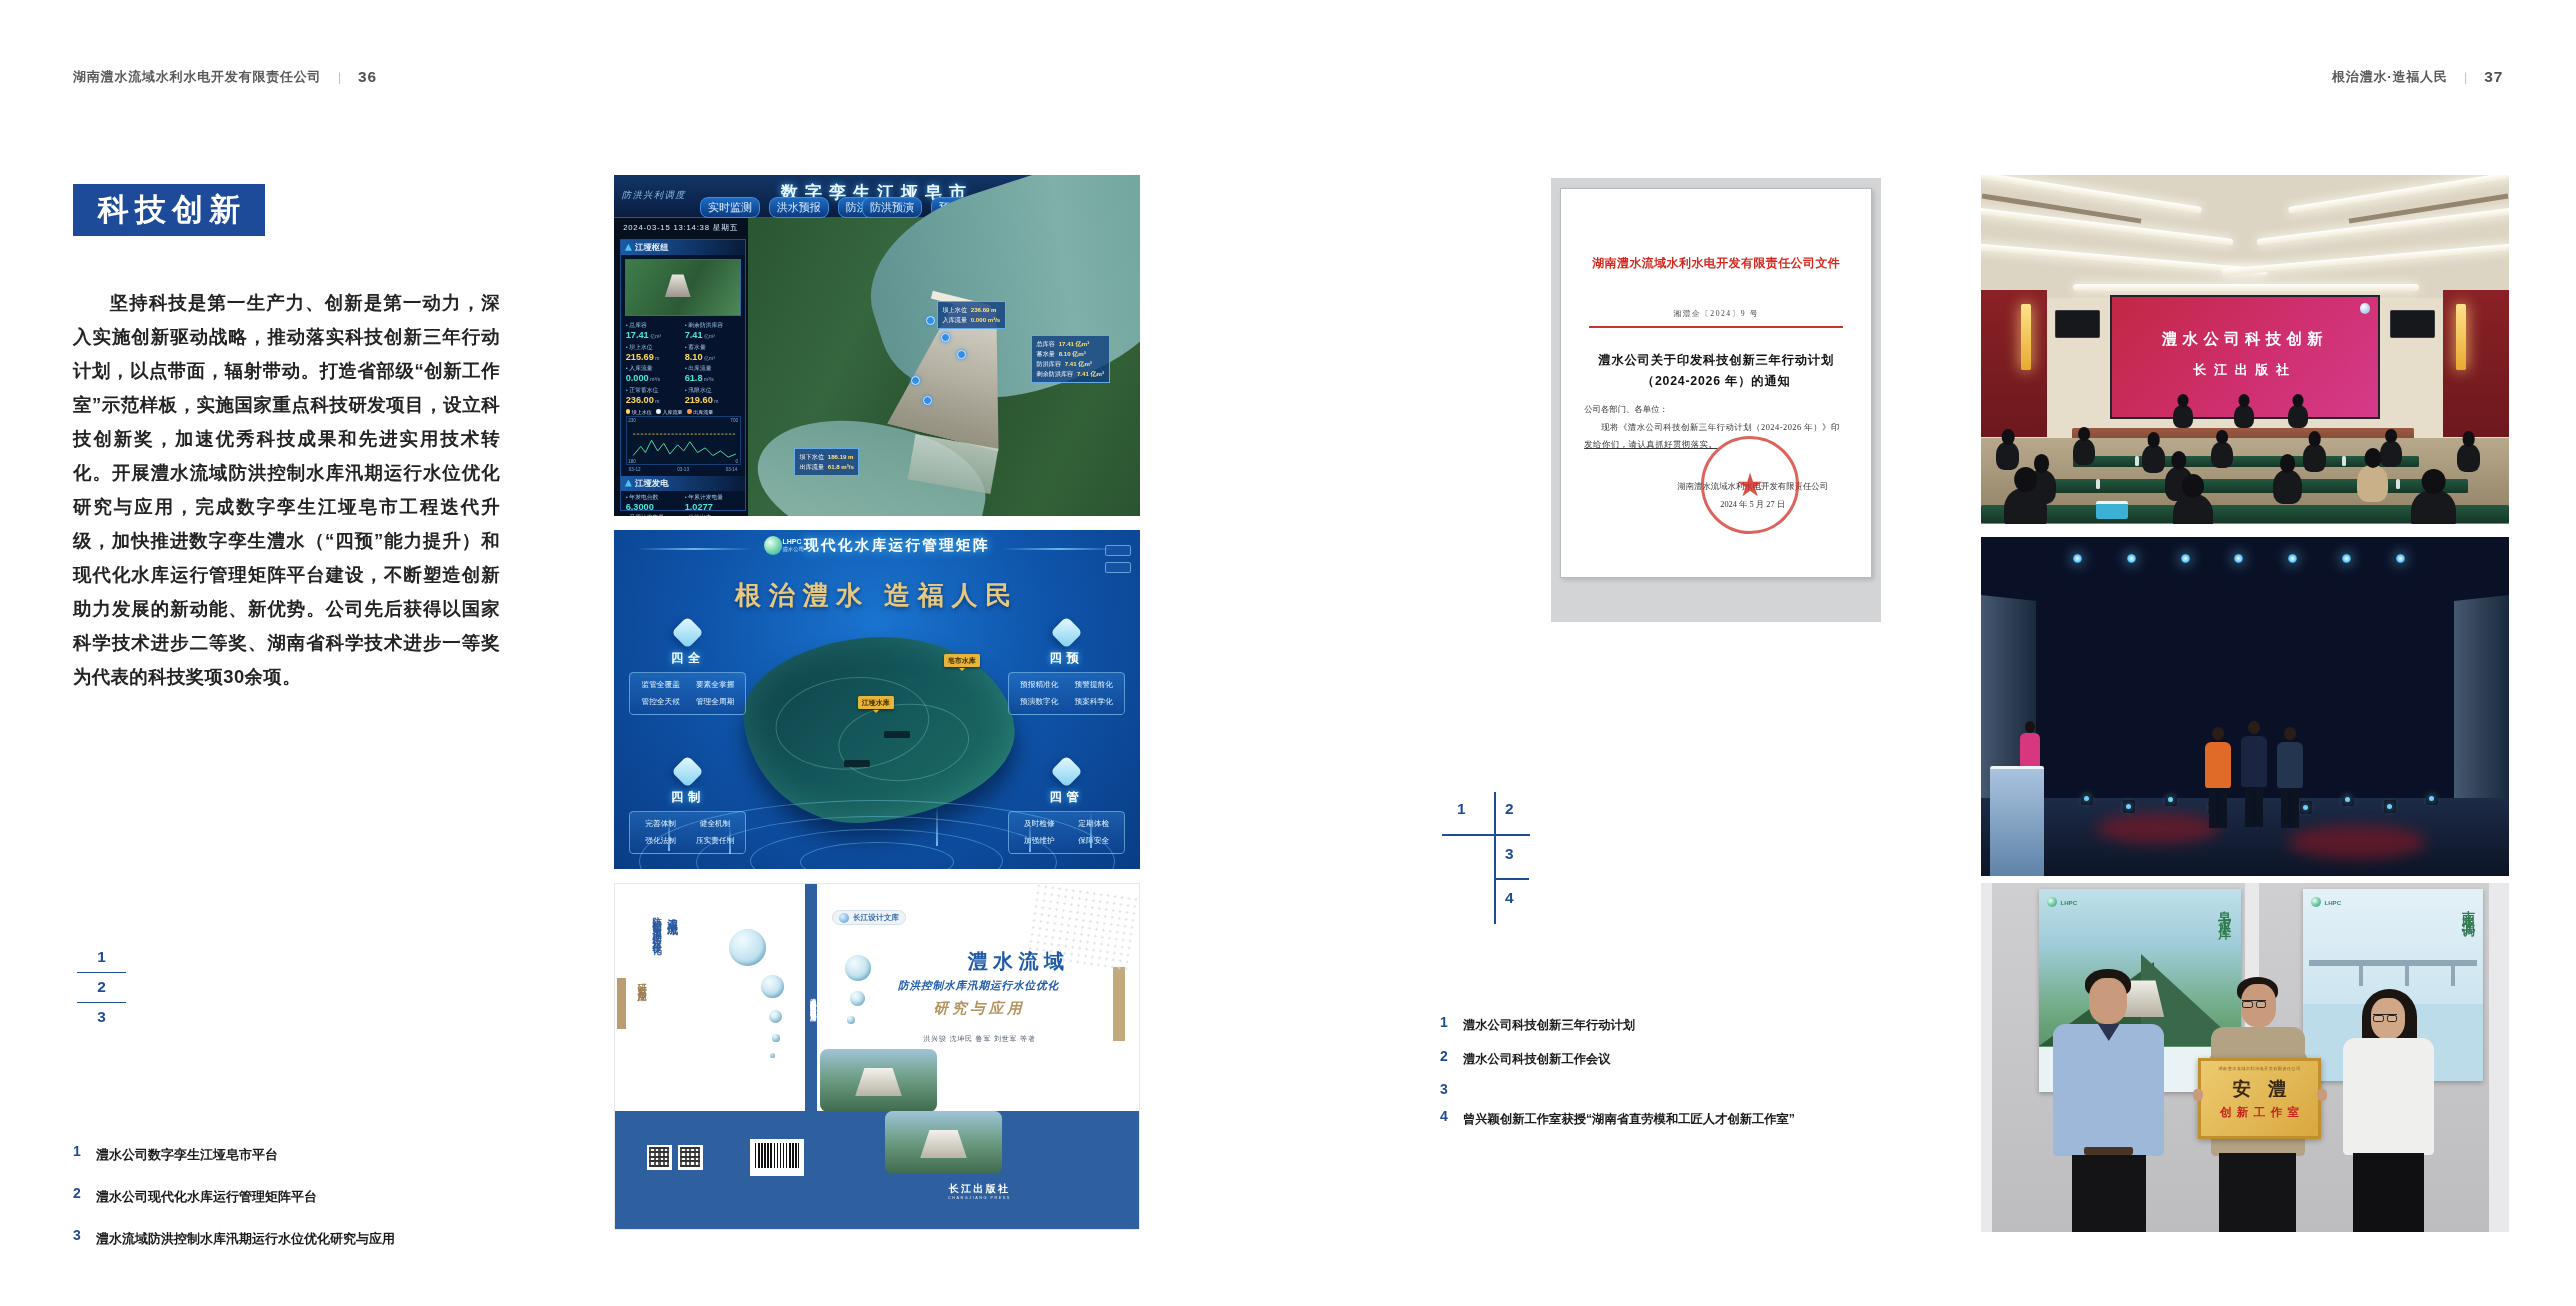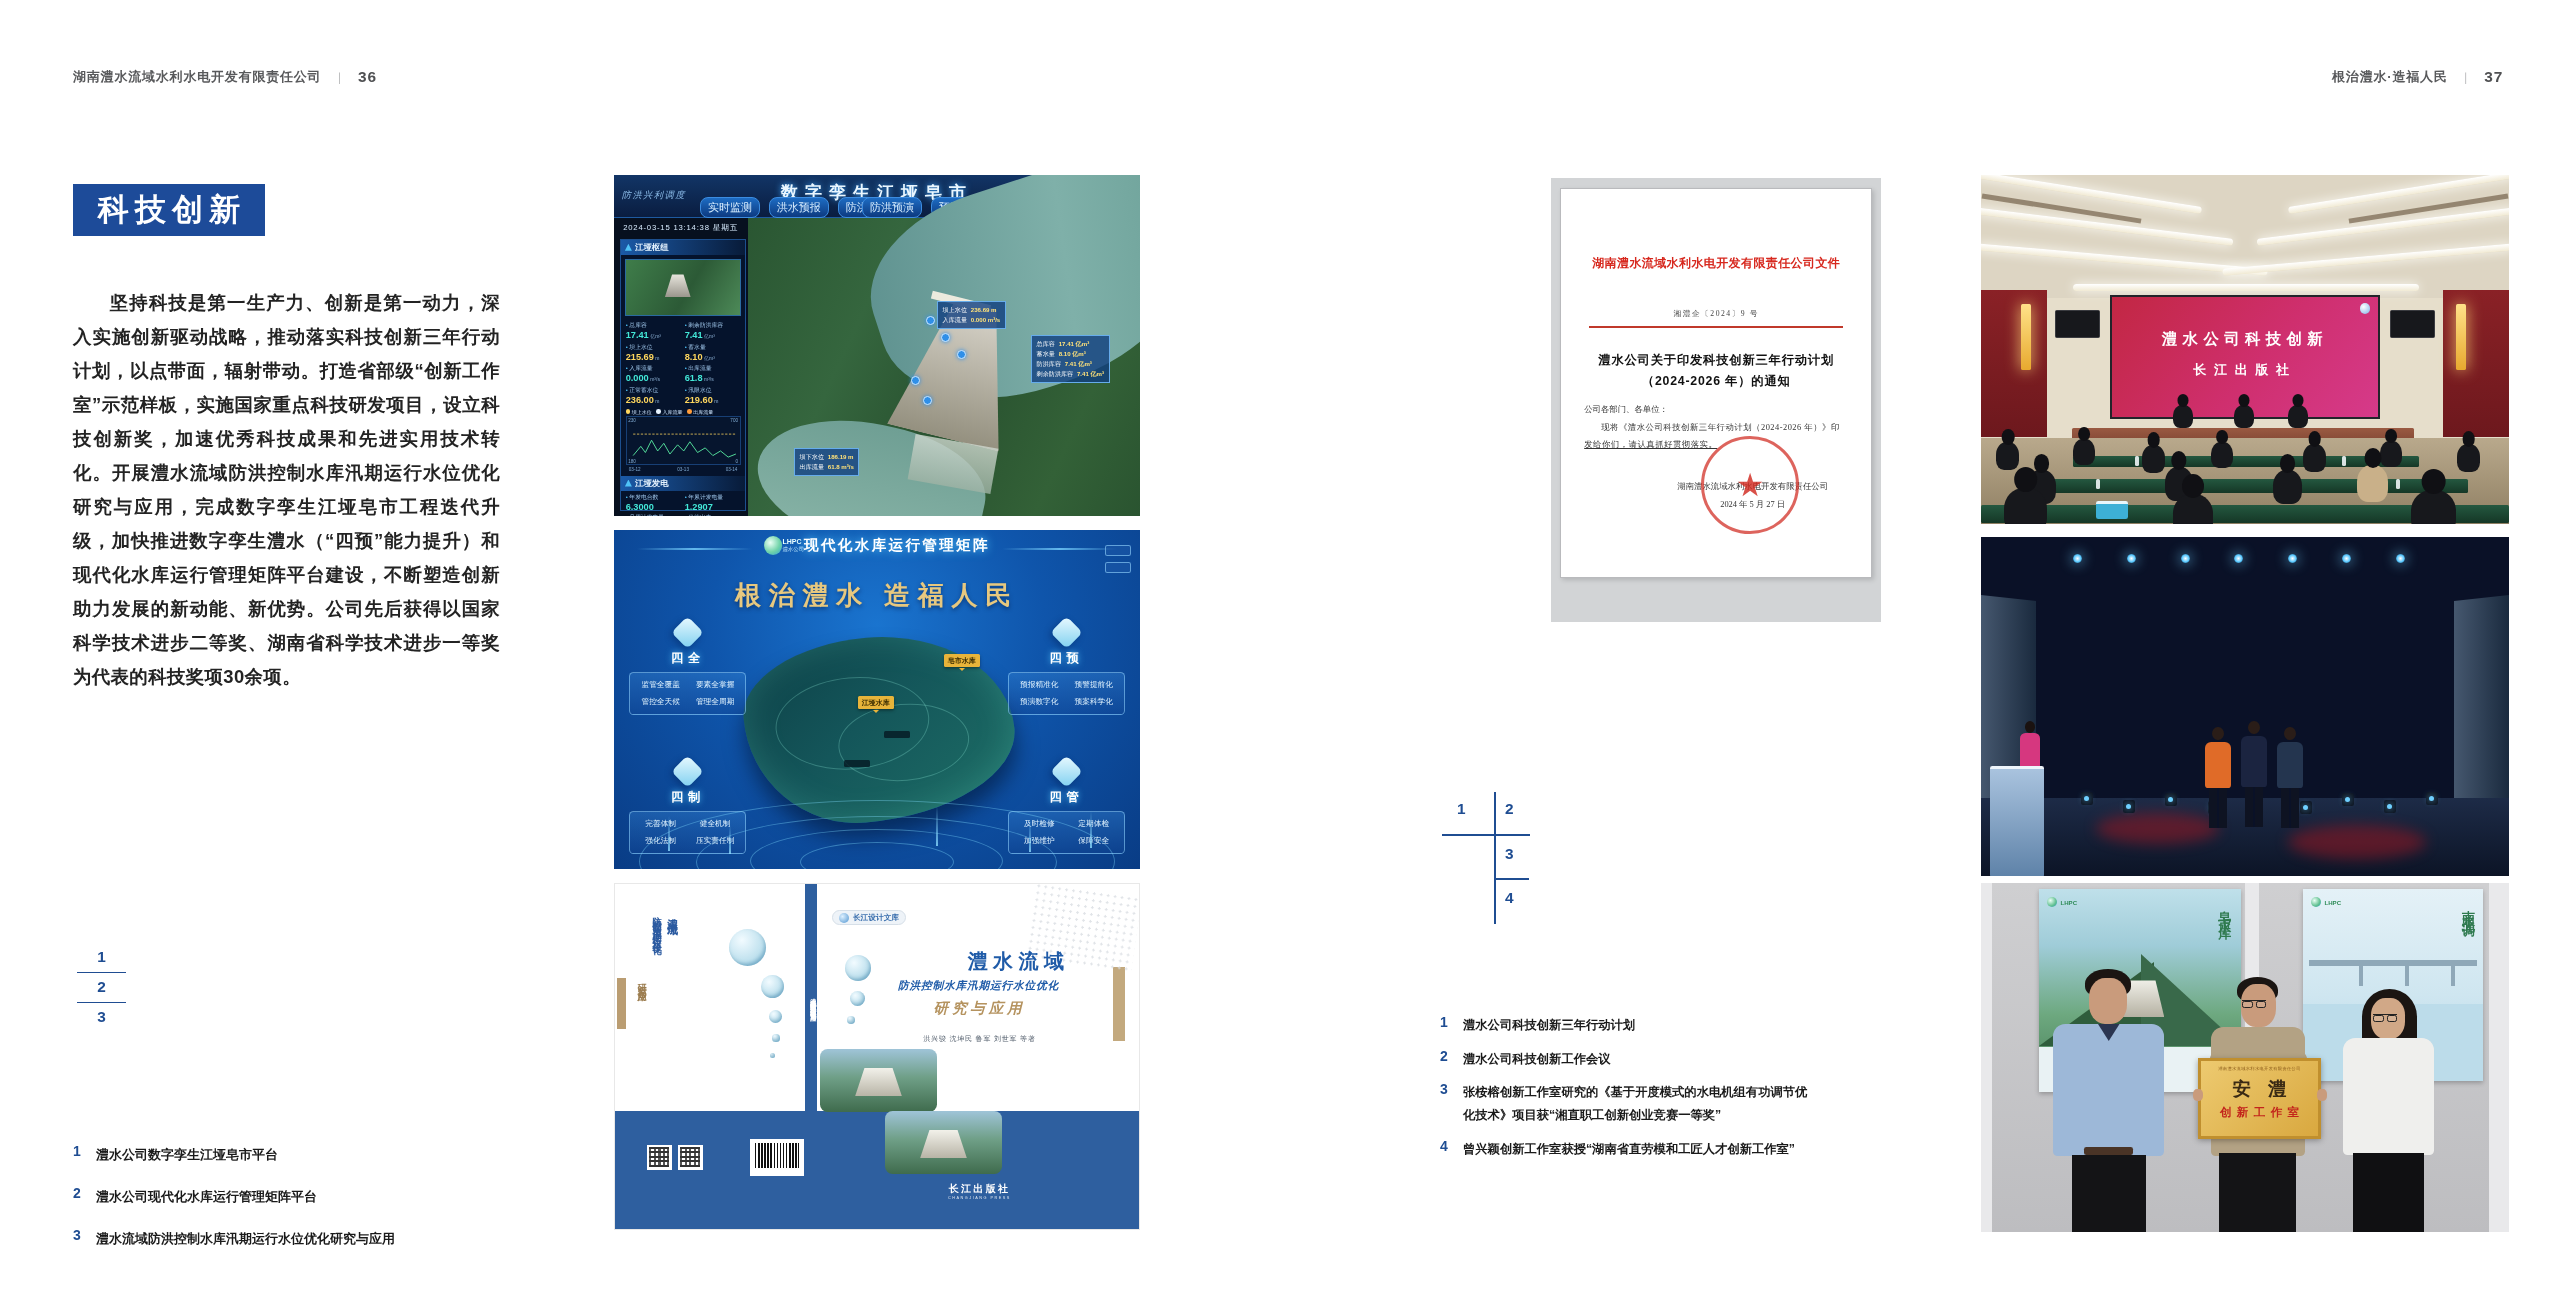--- a/index.html
+++ b/index.html
@@ -255,21 +255,20 @@
   <div class="cap" style="margin-bottom:10.7px;">
     <span class="cn">1</span>
     <span class="ct" style="font-size:12.3px;">澧水公司科技创新三年行动计划</span>
   </div>
   <div class="cap" style="margin-bottom:10.7px;">
     <span class="cn">2</span>
     <span class="ct" style="font-size:12.3px;">澧水公司科技创新工作会议</span>
   </div>
   <div class="cap" style="margin-bottom:10.7px;">
     <span class="cn">3</span>
-    <span class="ct" style="font-size:12.3px;max-width:353px;">张桉榕创新工作室研究的《基于开度模式的水电机组有功调节优化技术》项目获“湘直职工创新创业竞赛一等奖”</span>
   </div>
   <div class="cap">
     <span class="cn">4</span>
     <span class="ct" style="font-size:12.3px;">曾兴颖创新工作室获授“湖南省直劳模和工匠人才创新工作室”</span>
   </div>
 </div>
 
 <div class="fig f1" style="left:614px;top:175px;width:526px;height:341px;">
   <div class="f1-top">
     <div class="f1-corner">防洪兴利调度</div>
@@ -404,21 +403,21 @@
       <span>03-14</span>
     </div>
     <div class="f1-ph" style="margin-top:3.8px;">江垭发电</div>
     <div class="f1-stats">
       <div class="f1-stat">
           <div class="f1-sl">年发电台数</div>
           <div class="f1-sv">6.3000</div>
         </div>
       <div class="f1-stat">
           <div class="f1-sl">年累计发电量</div>
-          <div class="f1-sv">1.2907</div>
+          <div class="f1-sv">1.0277</div>
         </div>
       <div class="f1-stat">
           <div class="f1-sl">月累计发电量</div>
           <div class="f1-sv">3359.21</div>
         </div>
       <div class="f1-stat">
           <div class="f1-sl">当前出力</div>
           <div class="f1-sv">0.00</div>
         </div>
 

